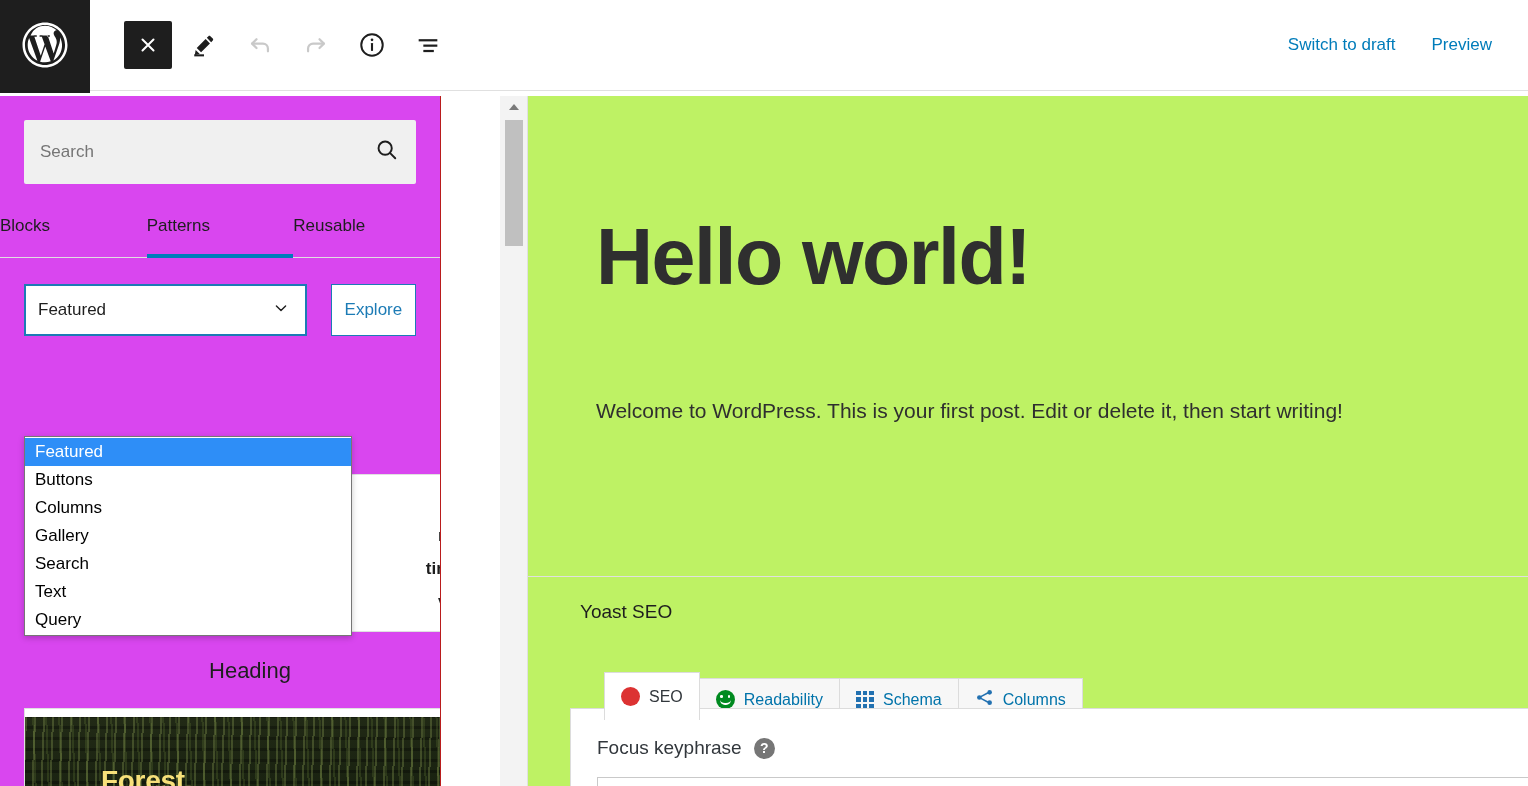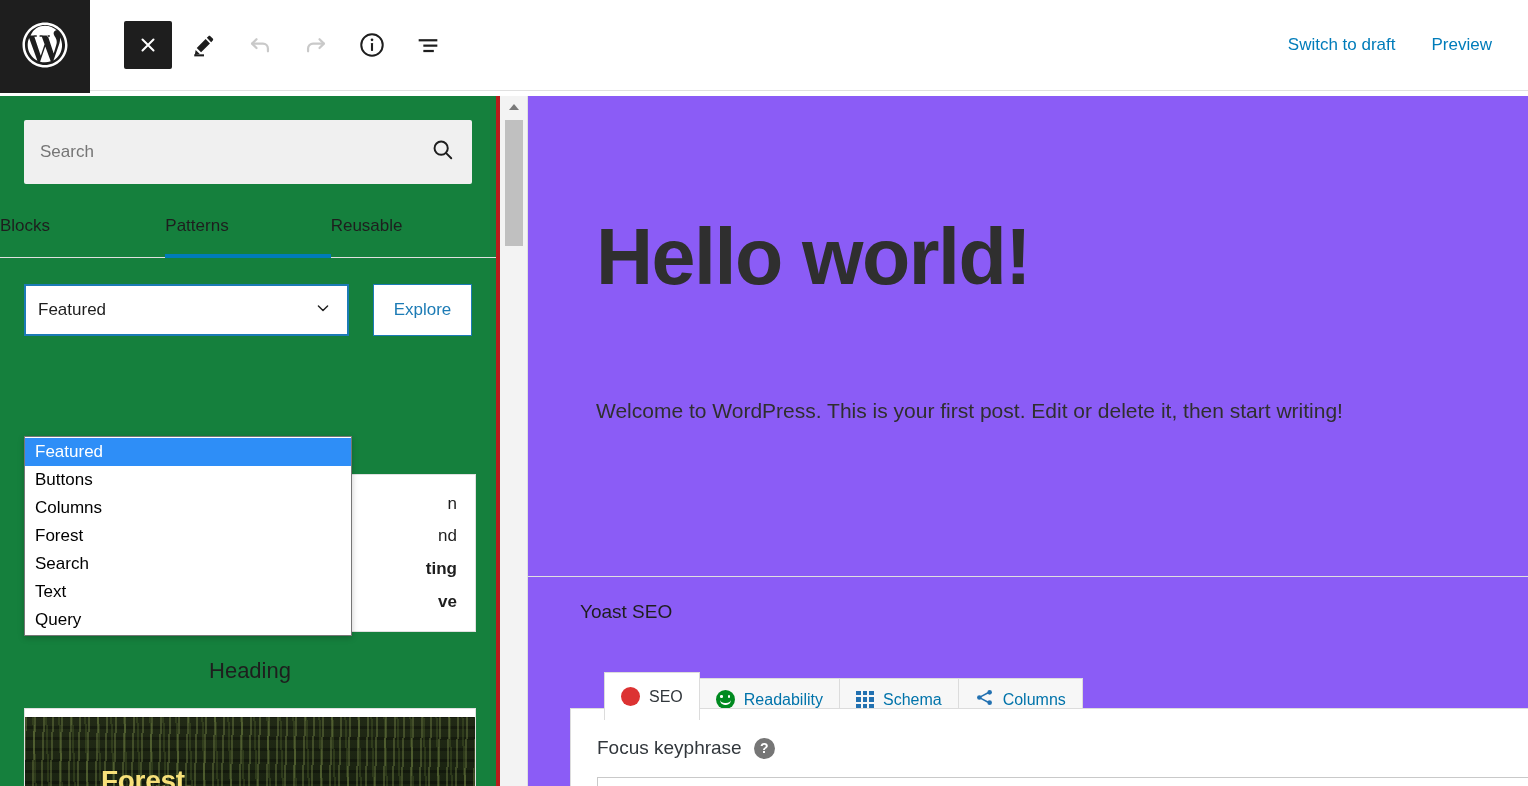--- a/index.html
+++ b/index.html
@@ -28,22 +28,22 @@
   .topbar-right {
     margin-left: auto; display: flex; align-items: center; gap: 36px; padding-right: 36px;
   }
   .link-btn {
     color: #007cba; font-size: 17px; background: none; border: none;
     cursor: pointer; font-family: inherit; white-space: nowrap;
   }
 
   
   .inserter {
-    position: absolute; top: 96px; left: 0; width: 500px; height: 690px;
-    background: #15803d; border-right: 4px solid #b91c1c; overflow: hidden;
+    position: absolute; top: 96px; left: 0; width: 441px; height: 690px;
+    background: #d946ef; border-right: 1px solid #b91c1c; overflow: hidden;
   }
   .search-wrap { padding: 24px 24px 0 24px; }
   .search-box {
     position: relative; height: 64px; background: #f0f0f0; border-radius: 2px;
     display: flex; align-items: center;
   }
   .search-box input {
     flex: 1; height: 100%; border: none; background: transparent; outline: none;
     font-size: 17px; padding: 0 48px 0 16px; font-family: inherit; color: #1e1e1e;
   }
@@ -126,21 +126,21 @@
     display: flex; align-items: center; justify-content: center; cursor: pointer;
   }
   .vscroll-thumb {
     position: absolute; top: 24px; left: 5px; width: 18px; height: 126px;
     background: #c0c0c0; cursor: pointer;
   }
 
   
   .editor {
     position: absolute; top: 96px; left: 528px; width: 1000px; height: 690px;
-    background: #8b5cf6; overflow: hidden;
+    background: #bef264; overflow: hidden;
   }
   .post-area { padding: 120px 0 0 68px; }
   .post-title {
     font-size: 79px; font-weight: bold; color: #2f2f2f; line-height: 1.05;
     letter-spacing: -1.5px;
   }
   .post-para {
     margin-top: 96px; font-size: 21px; color: #2f2f2f; line-height: 1.5; white-space: nowrap;
   }
   .section-divider {
@@ -301,21 +301,21 @@
 
   <div class="forest-card">
     <div class="forest-img"></div>
     <div class="forest-text">Forest.</div>
   </div>
 
   <div class="dropdown-list">
     <div class="dd-item selected">Featured</div>
     <div class="dd-item">Buttons</div>
     <div class="dd-item">Columns</div>
-    <div class="dd-item">Forest</div>
+    <div class="dd-item">Gallery</div>
     <div class="dd-item">Search</div>
     <div class="dd-item">Text</div>
     <div class="dd-item">Query</div>
   </div>
 </div>
 
 <div class="vscroll">
   <div class="vscroll-up">
     <svg width="14" height="10" viewBox="0 0 14 10">
       <path d="M7 2L12 8H2z" fill="#7a7a7a"></path>

